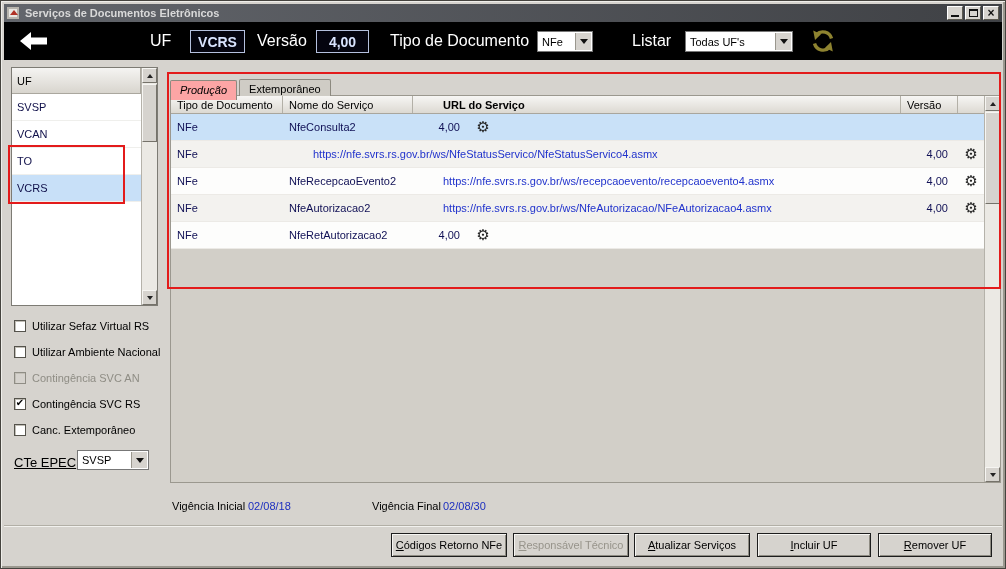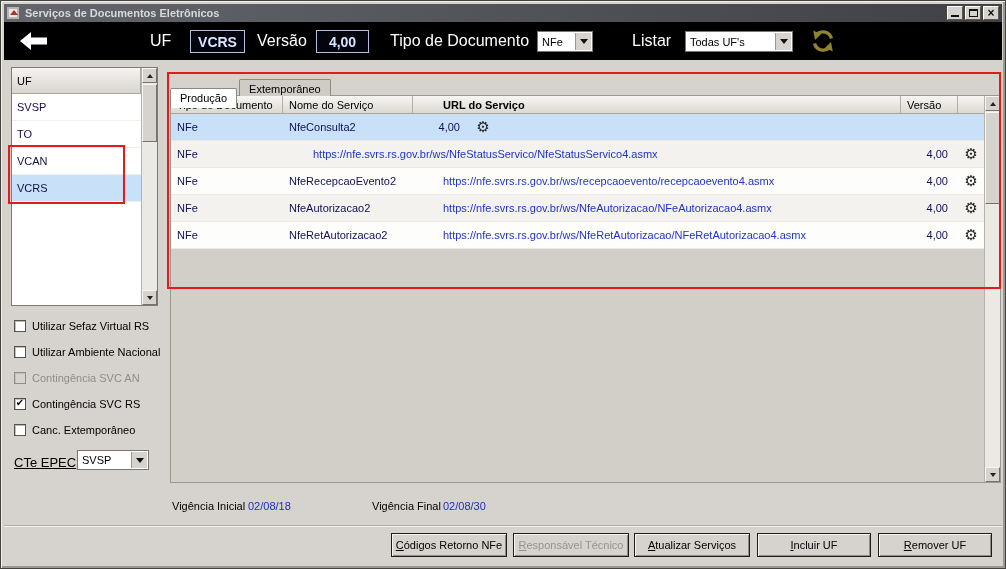--- a/index.html
+++ b/index.html
@@ -59,21 +59,21 @@
   .chk .mark { font-size:10px; line-height:1; color:#000; position:relative; top:-1px; }
   .chk.disabled { color:#8f8d85; }
   .chk.disabled .box { background:#d6d3ce; border-color:#8f8d85; }
   .cte-label { position:absolute; left:13px; top:454px; font-size:13px; color:#000;text-decoration:underline; }
   .cte-combo { left:76px; top:449px; width:72px; height:20px; }
 
   
   .tabs { position:absolute; left:169px; top:75px; height:20px; display:flex; z-index:3; }
   .tab { font-size:11px; color:#000; padding:3px 9px 0; background:#cfccc5; border:1px solid #8c897f; border-bottom:none;
          border-radius:2px 2px 0 0; margin-right:2px; height:17px; margin-top:3px; cursor:default; }
-  .tab.active { background:#ffffff; height:20px; margin-top:12px; z-index:4; }
+  .tab.active { background:#fca5a5; height:20px; margin-top:4px; z-index:4;font-style:italic; }
 
   .grid { position:absolute; left:169px; top:94px; width:831px; height:388px; background:#d2cfc8; border:1px solid #9b988f; z-index:1; }
   .g-header { display:flex; height:18px; background:linear-gradient(#f7f6f4,#dcd9d2); border-bottom:1px solid #a9a69d; margin-right:16px; }
   .g-h { font-size:11px; color:#000; display:flex; align-items:center; padding-left:6px; border-right:1px solid #b3b0a7;
          white-space:nowrap; overflow:hidden; }
   .g-h.bold { font-weight:bold; }
   .w-tipo { width:112px; } .w-nome { width:130px; } .w-url { flex:1;margin-left:24px; } .w-versao { width:57px; } .w-gear { width:26px; border-right:none; }
   .g-row { display:flex; height:27px; margin-right:16px; background:#fdfdfc; border-bottom:1px solid #eceae6; cursor:default; }
   .g-row.alt { background:#f3f2ef; }
   .g-row.selected { background:#c9e1f8; }
@@ -159,24 +159,24 @@
     </span>
   </div>
 
   <div class="uf-list">
     <div class="uf-list-header">UF</div>
     <div class="uf-rows">
       <div class="uf-row">
           <span>SVSP</span>
         </div>
       <div class="uf-row">
+          <span>VCAN</span>
+        </div>
+      <div class="uf-row">
           <span>TO</span>
-        </div>
-      <div class="uf-row">
-          <span>VCAN</span>
         </div>
       <div class="uf-row selected">
           <span>VCRS</span>
         </div>
     </div>
     <div class="vscroll">
       <span class="scroll-btn up">
           <span class="tri-up-s"></span>
         </span>
       <span class="scroll-thumb" style="top:16px;height:58px"></span>
@@ -254,21 +254,20 @@
     <div class="g-row alt">
       <div class="g-cell w-tipo c-tipo">NFe</div>
       <div class="g-cell w-nome c-nome">NfeAutorizacao2</div>
       <div class="g-cell w-url c-url">https://nfe.svrs.rs.gov.br/ws/NfeAutorizacao/NFeAutorizacao4.asmx</div>
       <div class="g-cell w-versao c-versao">4,00</div>
       <div class="g-cell w-gear c-gear">⚙</div>
     </div>
     <div class="g-row">
       <div class="g-cell w-tipo c-tipo">NFe</div>
       <div class="g-cell w-nome c-nome">NfeRetAutorizacao2</div>
-      <div class="g-cell w-url c-url">https://nfe.svrs.rs.gov.br/ws/NfeRetAutorizacao/NFeRetAutorizacao4.asmx</div>
       <div class="g-cell w-versao c-versao">4,00</div>
       <div class="g-cell w-gear c-gear">⚙</div>
     </div>
 
     <div class="vscroll">
       <span class="scroll-btn up">
           <span class="tri-up-s"></span>
         </span>
       <span class="scroll-thumb" style="top:16px;height:92px"></span>
       <span class="scroll-btn down">

